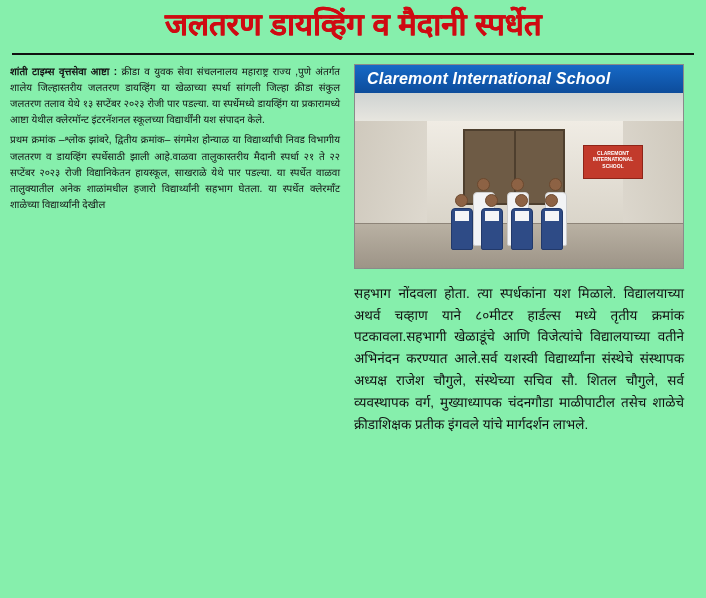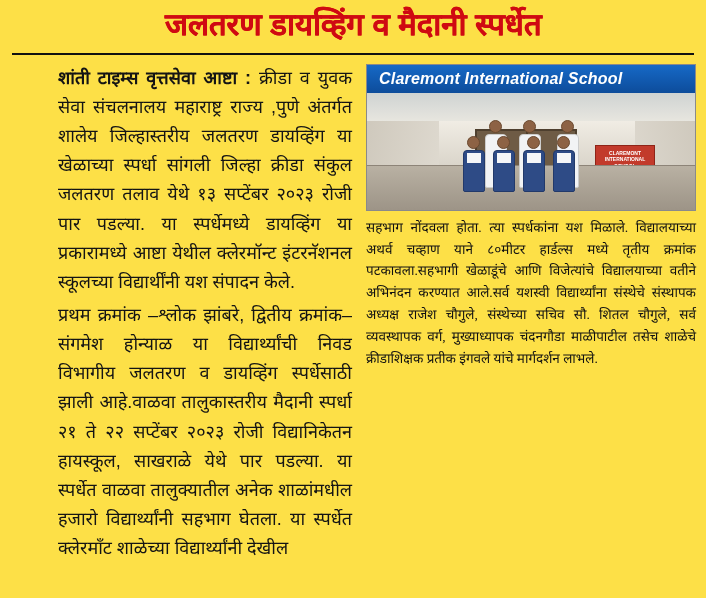--- a/index.html
+++ b/index.html
@@ -11,21 +11,21 @@
     width: 706px;
     height: 598px;
     font-family: "Liberation Sans", sans-serif;
     color: #111;
     overflow: hidden;
   }
   #page {
     position: relative;
     width: 706px;
     height: 598px;
-    background: #fde047;
+    background: #86efac;
     box-sizing: border-box;
     padding: 8px 10px 16px 10px;
   }
 
   
   .headline {
     text-align: center;
     color: #cf0a12;
     font-family: "Liberation Sans", sans-serif;
     font-weight: bold;
@@ -51,42 +51,41 @@
   }
 
   
   .content {
     display: flex;
     gap: 14px;
     align-items: flex-start;
   }
   .col {
     width: 330px;
-    font-size: 18px;
+    font-size: 10px;
     line-height: 1.62;
     text-align: justify;
     color: #141414;
-    margin-left: 48px;
   }
   .col p {
     margin: 0 0 4px 0;
   }
   .byline {
     font-weight: bold;
   }
 
   
   .photo-wrap {
     width: 330px;
     flex: 0 0 330px;
   }
   .photo {
     position: relative;
     width: 330px;
-    height: 147px;
+    height: 205px;
     border: 1px solid #8a8a8a;
     box-sizing: border-box;
     overflow: hidden;
     background: linear-gradient(#dfe6ea, #cfd8dd);
   }
   .photo-banner {
     position: absolute;
     top: 0; left: 0; right: 0;
     height: 28px;
     background: linear-gradient(#1669c6, #0d4c9b);
@@ -186,22 +185,21 @@
     background: #f4f5f7;
   }
 
   .caption-spacer { height: 6px; }
 
   
   .right-text {
     font-size: 13.5px;
     line-height: 1.62;
     text-align: justify;
-    margin-top: 0;
-    font-family: Liberation Serif, serif;
+    margin-top: 8px;
   }
 </style>
 </head>
 <body>
 
 <div id="page">
 
   <div class="headline">
     <span class="l1">जलतरण डायव्हिंग व मैदानी स्पर्धेत</span>
   </div>

